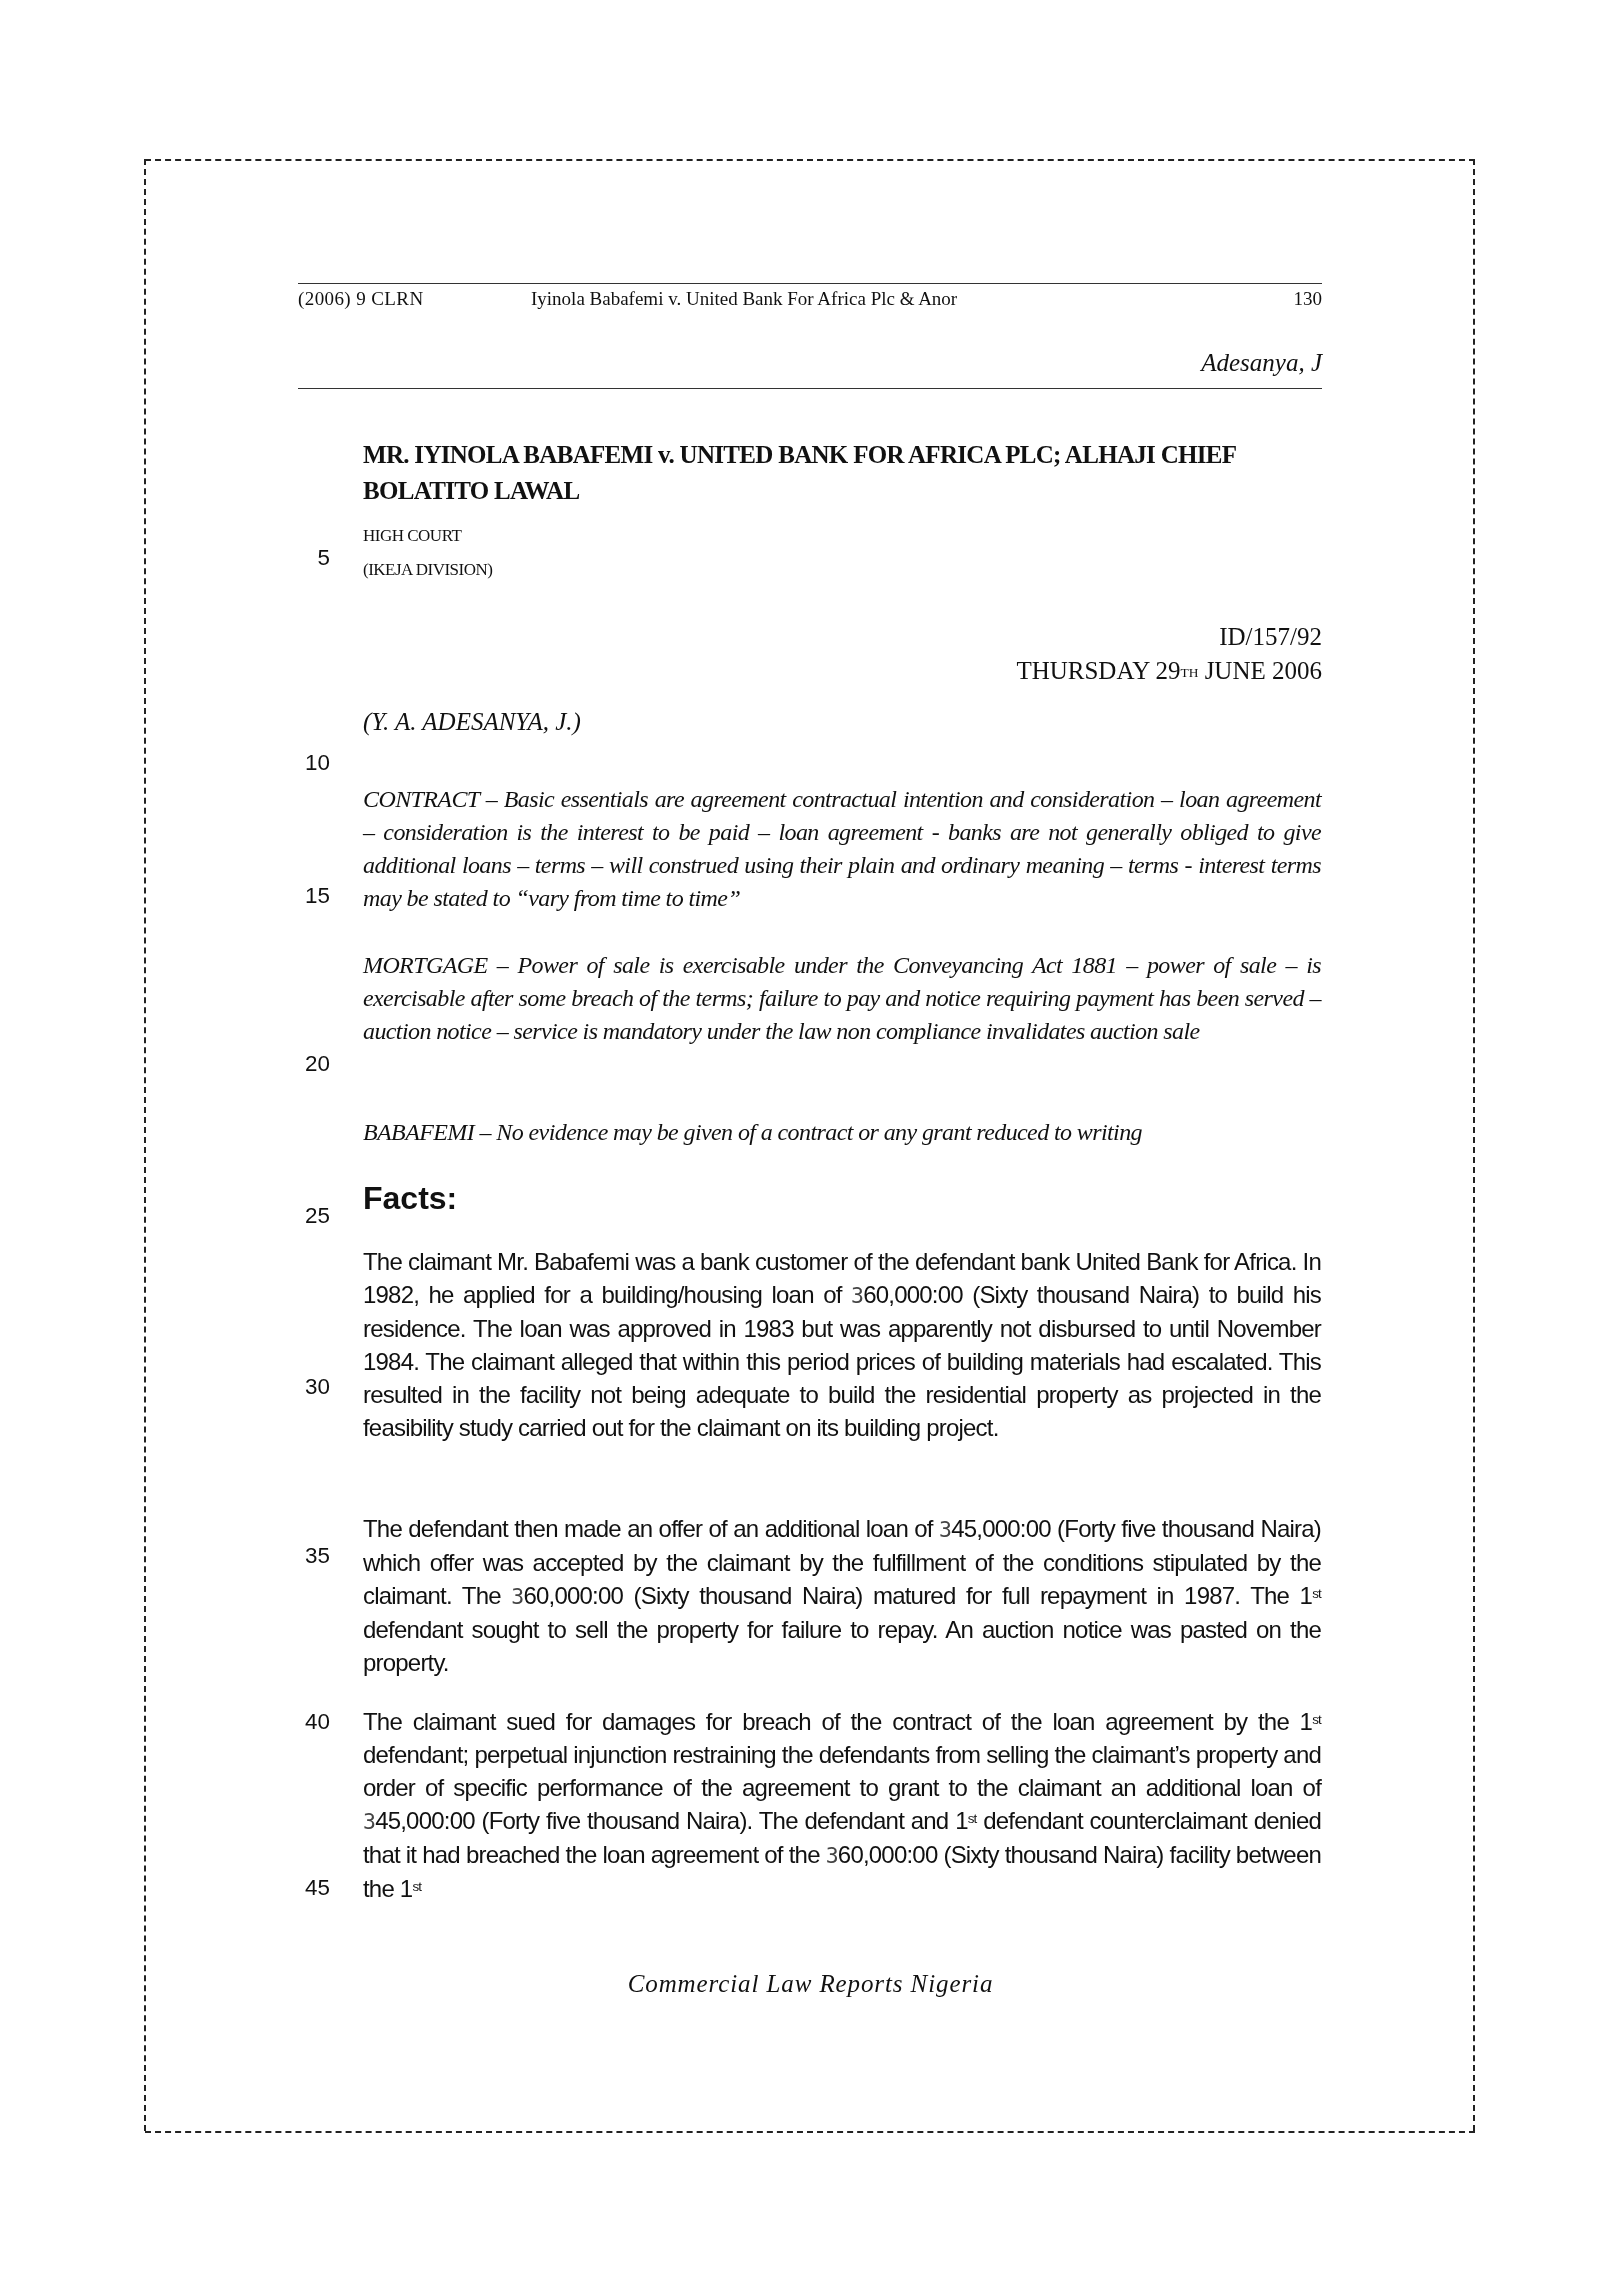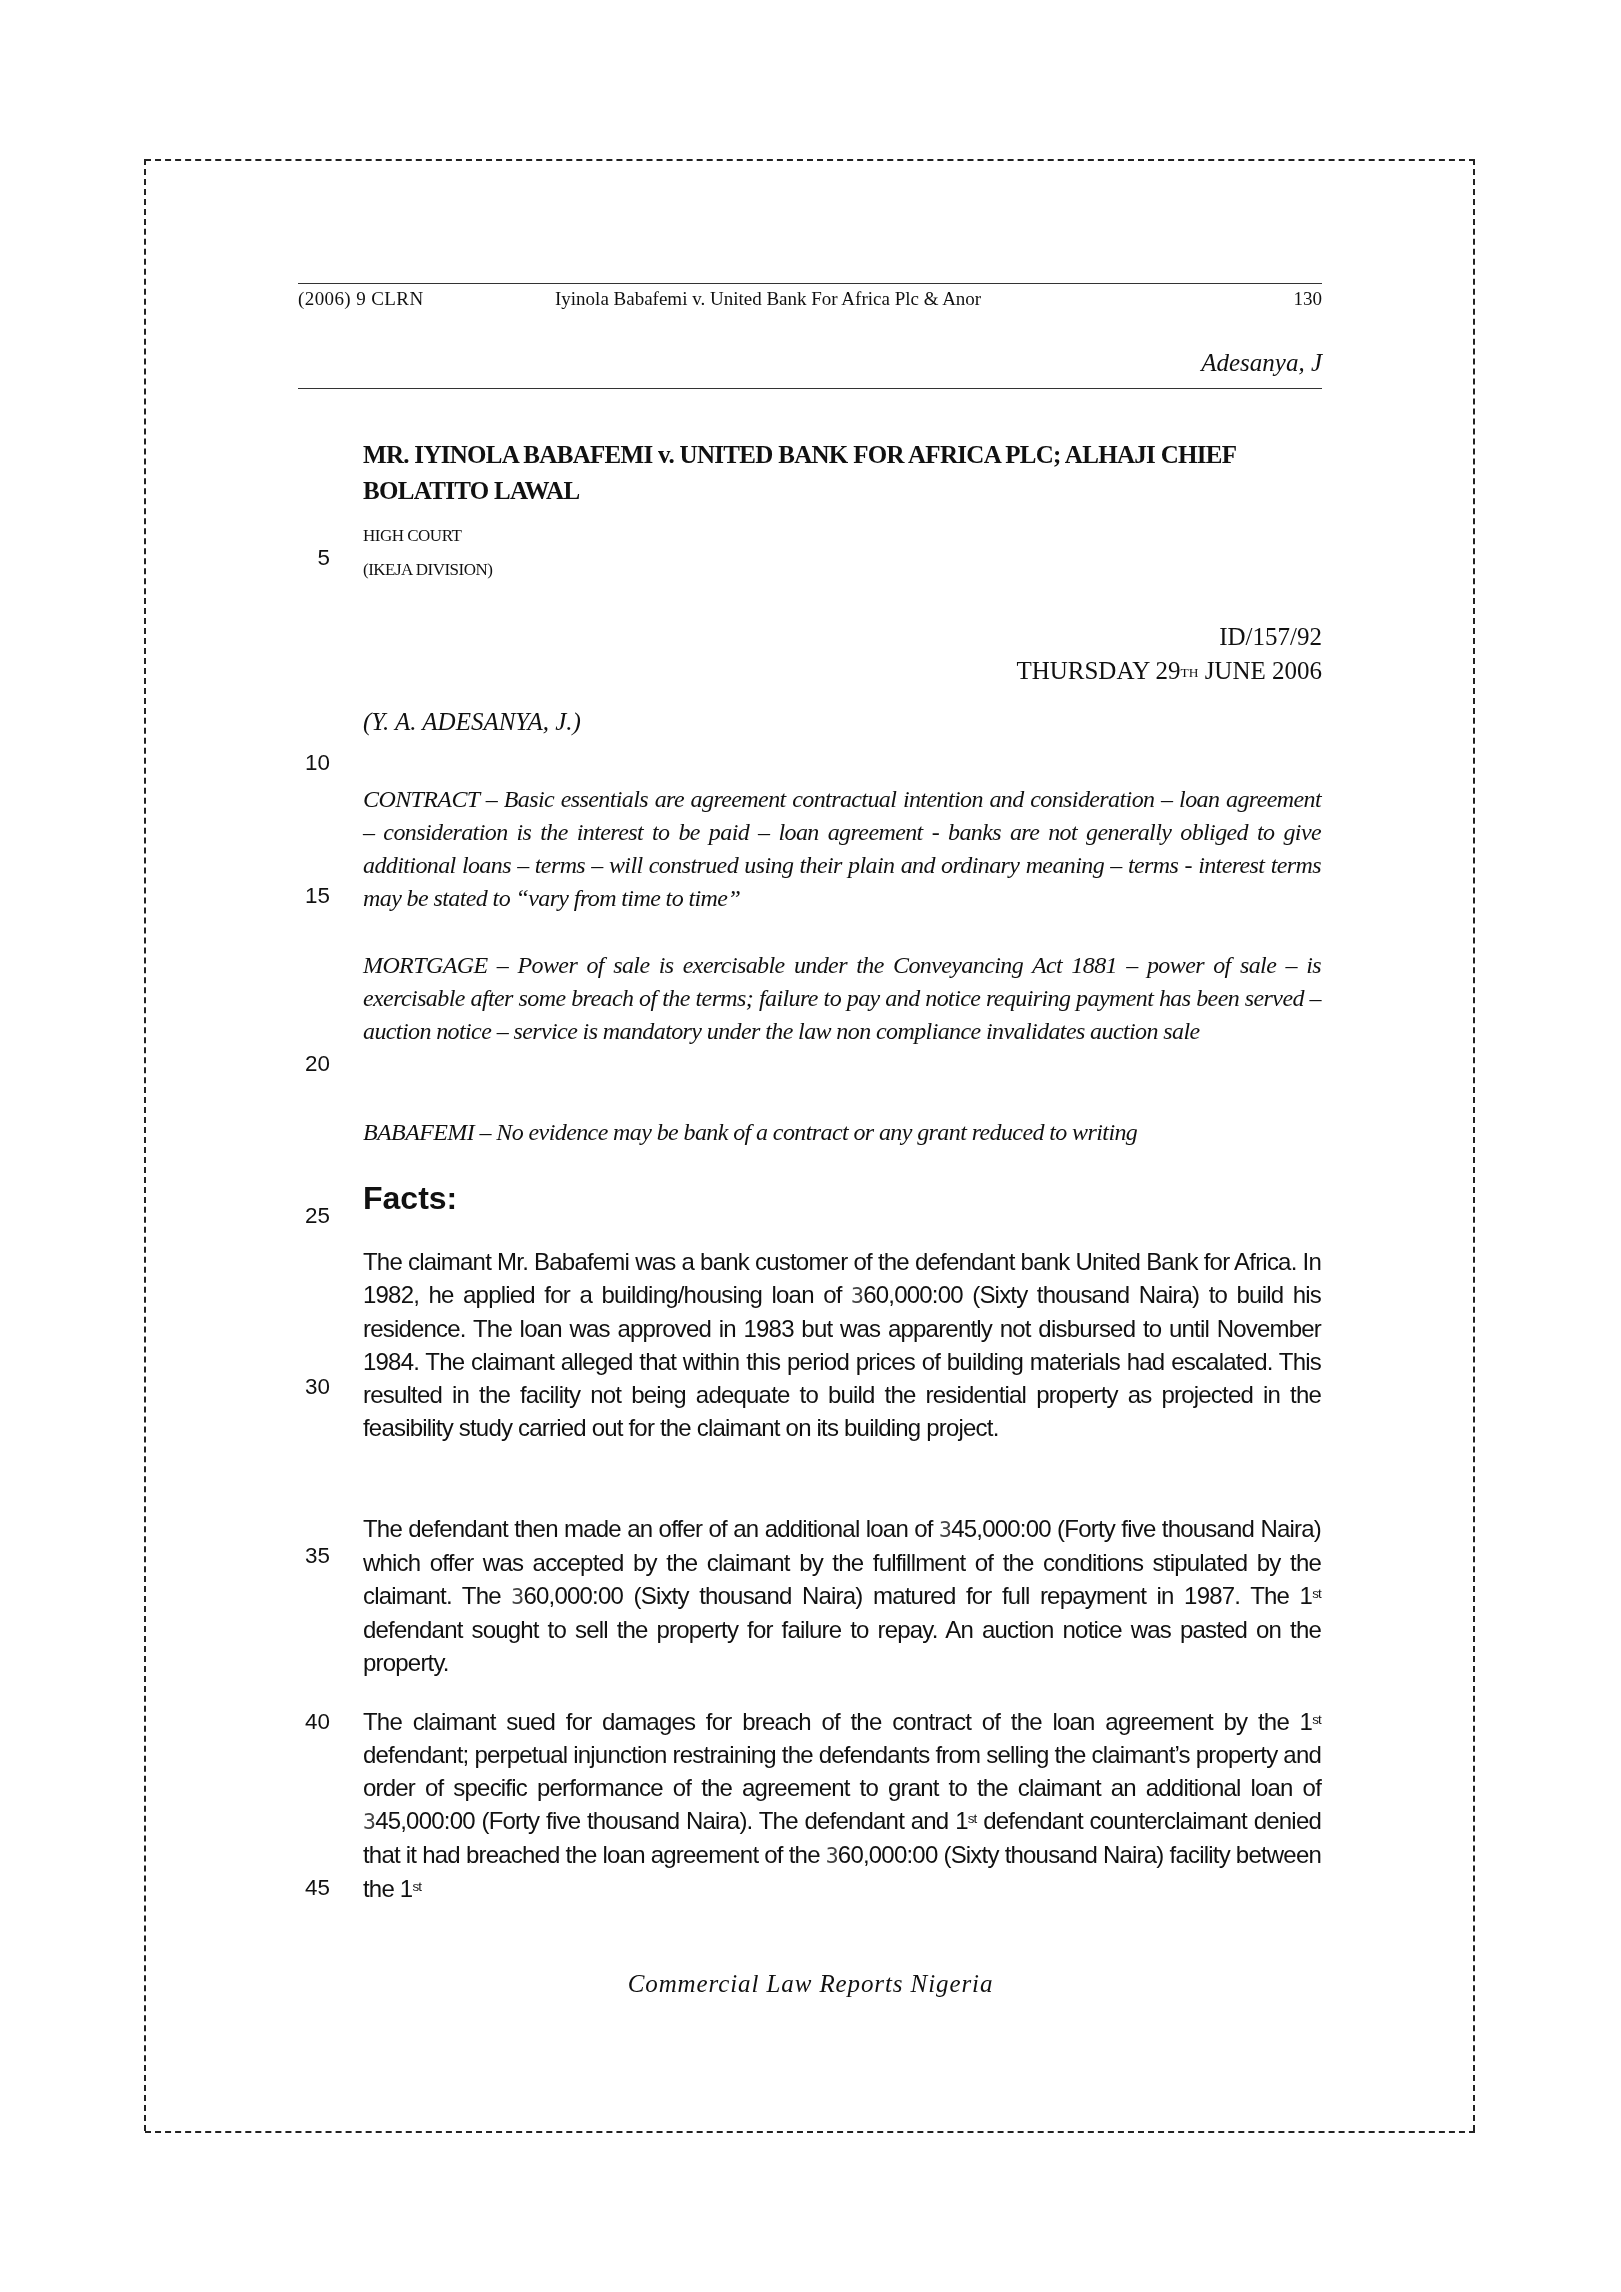--- a/index.html
+++ b/index.html
@@ -24,21 +24,21 @@
     .rule { position: absolute; left: 298px; width: 1024px; height: 0; border-top: 1.8px solid #333; }
     .rule-top { top: 283px; }
     .rule-bottom { top: 388px; }
 
     .running-head {
       position: absolute; top: 288px; left: 298px; width: 1024px; height: 36px;
       font-family: "Liberation Serif", "DejaVu Serif", serif; font-size: 19px;
       display: flex; align-items: baseline;
     }
     .rh-citation { width: 233px; letter-spacing: 0.4px; }
-    .rh-title { flex: 1; margin-left: 24px; }
+    .rh-title { flex: 1; }
     .rh-page { text-align: right; }
 
     .judge-head {
       position: absolute; top: 349px; right: 299px;
       font-family: "Liberation Serif", "DejaVu Serif", serif; font-style: italic; font-size: 25px;
     }
 
     .line-no {
       position: absolute; left: 287px; width: 43px; text-align: right;
       font-family: "Liberation Sans", "DejaVu Sans", sans-serif; font-size: 22.4px; color: #111;
@@ -127,21 +127,21 @@
   <div>(IKEJA DIVISION)</div>
 </div>
 <div class="case-id">
   <div>ID/157/92</div>
   <div><span>THURSDAY 29</span><sup>TH</sup><span> JUNE 2006</span></div>
 </div>
 <div class="block judge">(Y. A. ADESANYA, J.)</div>
 
 <div class="block catchword catch-1"><span>CONTRACT</span><span> – Basic essentials are agreement contractual intention and consideration – loan agreement – consideration is the interest to be paid – loan agreement - banks are not generally obliged to  give additional loans – terms – will construed using their plain and ordinary meaning – terms - interest terms may be stated to “vary from time to time”</span></div>
 <div class="block catchword catch-2"><span>MORTGAGE</span><span> – Power of sale is exercisable under the Conveyancing Act 1881 – power of sale – is exercisable after some breach of the terms; failure to pay and notice requiring payment has been served – auction notice – service is mandatory under the law non compliance invalidates auction sale</span></div>
-<div class="block catchword catch-3"><span>BABAFEMI</span><span> – No evidence may be bank of a contract or any grant reduced to writing</span></div>
+<div class="block catchword catch-3"><span>BABAFEMI</span><span> – No evidence may be given of a contract or any grant reduced to writing</span></div>
 
 <div class="facts-heading">Facts:</div>
 
 <div class="para para-1"><span>The claimant Mr. Babafemi was a bank customer of the defendant bank United Bank for Africa. In 1982, he applied for a building/housing loan of </span><span class="naira">3</span><span>60,000:00 (Sixty thousand Naira) to build his residence. The loan was approved in 1983 but was apparently not disbursed to until November 1984. The claimant alleged that within this period prices of building materials had escalated. This resulted in the facility not being adequate to build the residential property as projected in the feasibility study carried out for the claimant on its building project.</span></div>
 
 <div class="para para-2"><span>The defendant then made an offer of an additional loan of </span><span class="naira">3</span><span>45,000:00 (Forty five thousand Naira) which offer was accepted by the claimant by the fulfillment of the conditions stipulated by the claimant. The </span><span class="naira">3</span><span>60,000:00 (Sixty thousand Naira) matured for full repayment in 1987. The 1</span><sup>st</sup><span> defendant sought to sell the property for failure to repay. An auction notice was pasted on the property.</span></div>
 
 <div class="para para-3"><span>The claimant sued for damages for breach of the contract of the loan agreement by the 1</span><sup>st</sup><span> defendant; perpetual injunction restraining the defendants from selling the claimant’s property and order of specific performance of the agreement to grant to the claimant an additional loan of </span><span class="naira">3</span><span>45,000:00 (Forty five thousand Naira). The defendant and 1</span><sup>st</sup><span> defendant counterclaimant denied that it had breached the loan agreement of the </span><span class="naira">3</span><span>60,000:00 (Sixty thousand Naira) facility between the 1</span><sup>st</sup></div>
 
 <div class="footer">Commercial Law Reports Nigeria</div>

